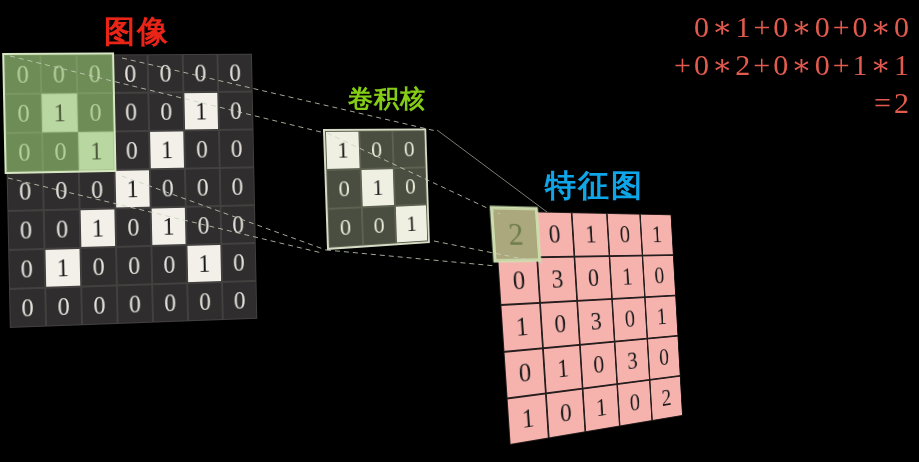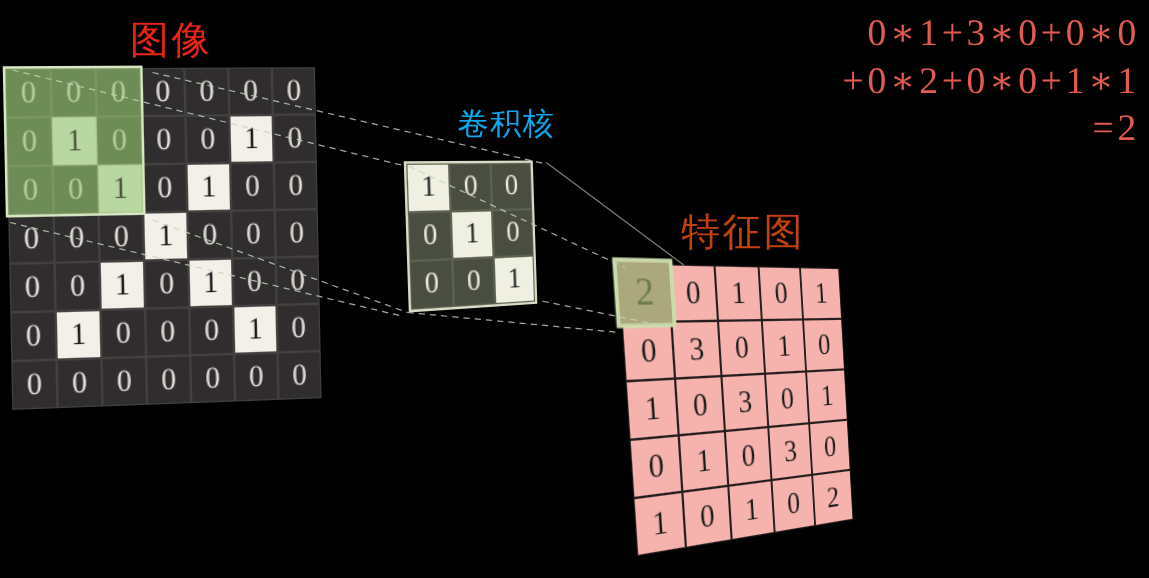--- a/index.html
+++ b/index.html
@@ -11,28 +11,28 @@
     position: relative;
     width: 919px;
     height: 462px;
     background: #000;
     overflow: hidden;
     font-family: "Liberation Serif", "DejaVu Serif", serif;
   }
   .title {
     position: absolute;
     font-family: "DejaVu Sans", "Liberation Sans", sans-serif;
-    font-weight: normal;
+    font-weight: bold;
     letter-spacing: 2px;
     z-index: 6;
     white-space: nowrap;
   }
   .t-image   { left: 104px; top: 11px;  font-size: 31px; color: #ea2517; }
-  .t-kernel  { left: 366px; top: 82px;  font-size: 25px; color: #0ea5e9; letter-spacing: 1px; }
-  .t-feature { left: 545px; top: 165px; font-size: 31px; color: #c2410c; }
+  .t-kernel  { left: 348px; top: 82px;  font-size: 25px; color: #84cc16; letter-spacing: 1px; }
+  .t-feature { left: 545px; top: 165px; font-size: 31px; color: #0ea5e9; }
 
   .grid {
     position: absolute;
     display: grid;
     z-index: 1;
   }
   .cell {
     display: flex;
     align-items: center;
     justify-content: center;
@@ -238,18 +238,18 @@
       <div class="cell fcell">3</div>
       <div class="cell fcell">0</div>
       <div class="cell fcell">1</div>
       <div class="cell fcell">0</div>
       <div class="cell fcell">1</div>
       <div class="cell fcell">0</div>
       <div class="cell fcell">2</div>
     </div>
 
   <div class="formula-block">
-    <div class="f-line">0∗1+3∗0+0∗0</div>
+    <div class="f-line">0∗1+0∗0+0∗0</div>
     <div class="f-line">+0∗2+0∗0+1∗1</div>
     <div class="f-line">=2</div>
   </div>
 
 </div>
 
 </body></html>

